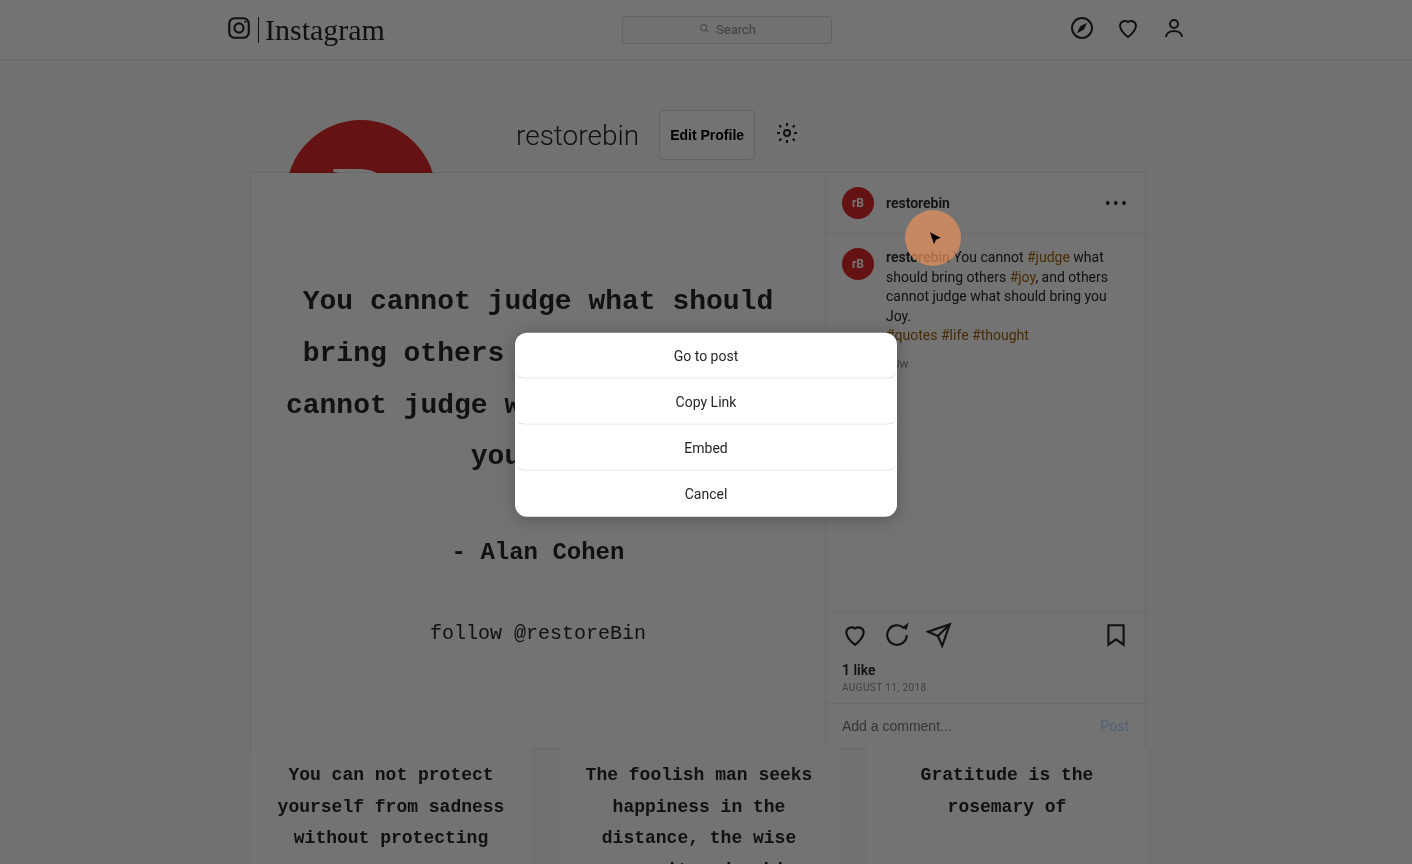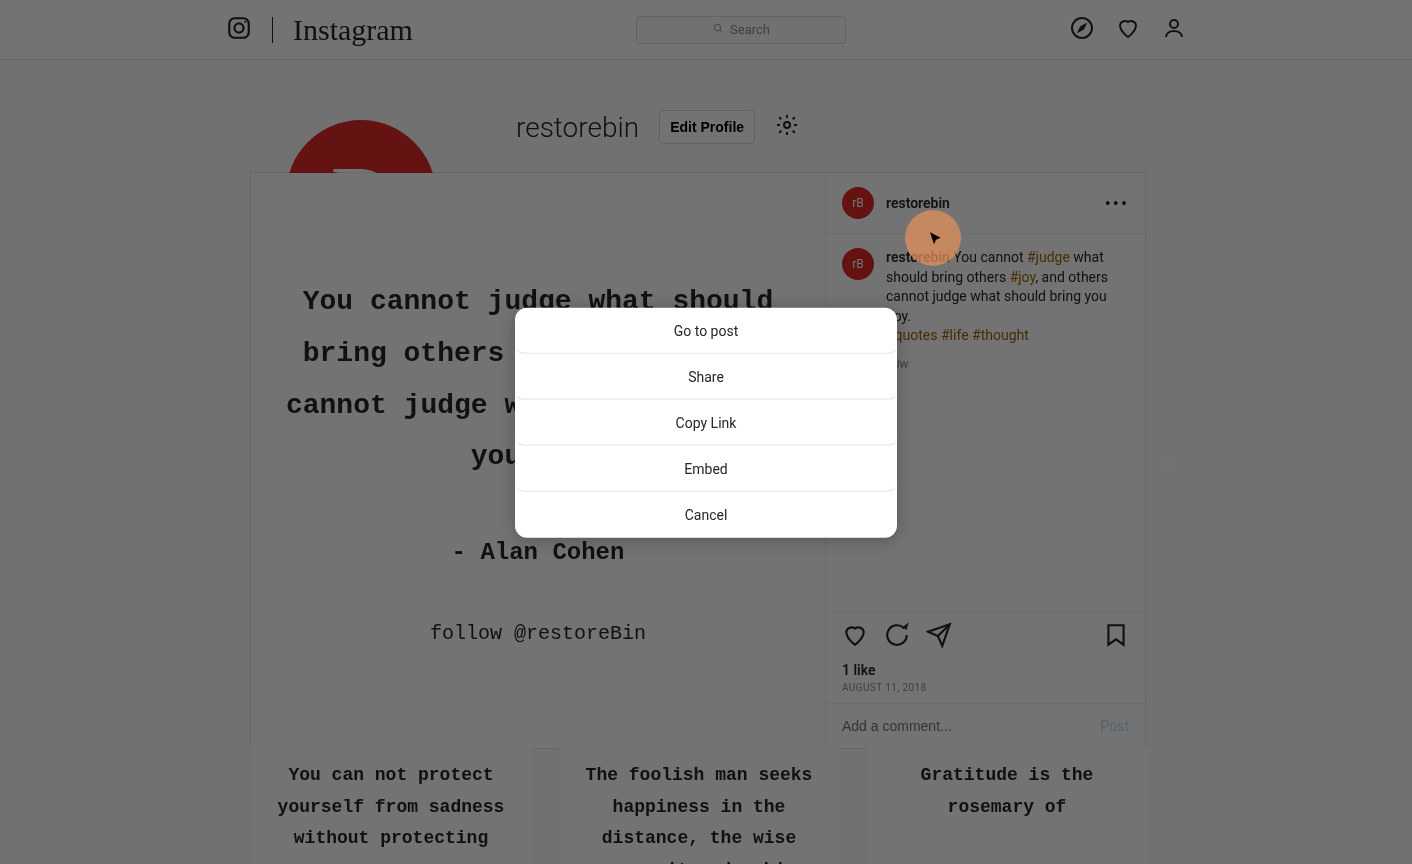--- a/index.html
+++ b/index.html
@@ -21,21 +21,21 @@
     display: flex;
     align-items: center;
     justify-content: center;
   }
   .header-inner {
     width: 960px;
     display: flex;
     align-items: center;
     justify-content: space-between;
   }
-  .logo-group { display: flex; align-items: center; gap: 20px; }
+  .logo-group { display: flex; align-items: center; gap: 6px; }
   .logo-divider { width: 1px; height: 26px; background: #262626; }
   .brand-word {
     font-family: "Brush Script MT", cursive;
     font-size: 30px;
     font-weight: 500;
   }
   .search-box {
     width: 210px;
     height: 28px;
     background: #fafafa;
@@ -71,21 +71,21 @@
     font-family: Georgia, serif;
     position: relative;
     top: 10px;
   }
   .profile-meta { display: flex; align-items: center; gap: 20px; }
   .profile-username { font-size: 28px; font-weight: 300; }
   .edit-profile-btn {
     border: 1px solid #dbdbdb;
     background: #fff;
     border-radius: 4px;
-    padding: 8px 10px;
+    padding: 16px 10px;
     font-size: 14px;
     font-weight: 600;
   }
 
   
   .post-modal {
     position: absolute;
     top: 173px;
     left: 251px;
     width: 894px;
@@ -119,21 +119,21 @@
   .side-header {
     display: flex; align-items: center; justify-content: space-between;
     padding: 14px 16px;
     border-bottom: 1px solid #efefef;
   }
   .side-header-left { display: flex; align-items: center; gap: 12px; }
   .mini-avatar {
     width: 32px; height: 32px; border-radius: 50%;
     background: #e02828; color: #fff;
     display: flex; align-items: center; justify-content: center;
-    font-size: 12px; font-weight: 400;
+    font-size: 12px; font-weight: 700;
   }
   .side-username { font-weight: 600; font-size: 14px; }
   .more-dots { font-size: 18px; letter-spacing: 2px; cursor: pointer; }
 
   .side-caption {
     padding: 14px 16px;
     display: flex; gap: 12px;
     font-size: 14px;
     line-height: 1.4;
     flex: 1;
@@ -375,21 +375,20 @@
 <div class="thumb-row">
   <div class="thumb">You can not protect yourself from sadness without protecting</div>
   <div class="thumb">The foolish man seeks happiness in the distance, the wise grows it under his</div>
   <div class="thumb">Gratitude is the rosemary of</div>
 </div>
 
 <div class="dark-overlay"></div>
 
 <div class="options-dialog">
   <div class="opt">Go to post</div>
-  <div class="opt">Share</div>
   <div class="opt">Copy Link</div>
   <div class="opt">Embed</div>
   <div class="opt">Cancel</div>
 </div>
 
 <div class="cursor-highlight"></div>
 <div class="cursor-arrow">
   <svg viewBox="0 0 24 24">
       <path d="M3 2l6 18 3-7 7-3L3 2z" fill="#000"></path>
     </svg>

